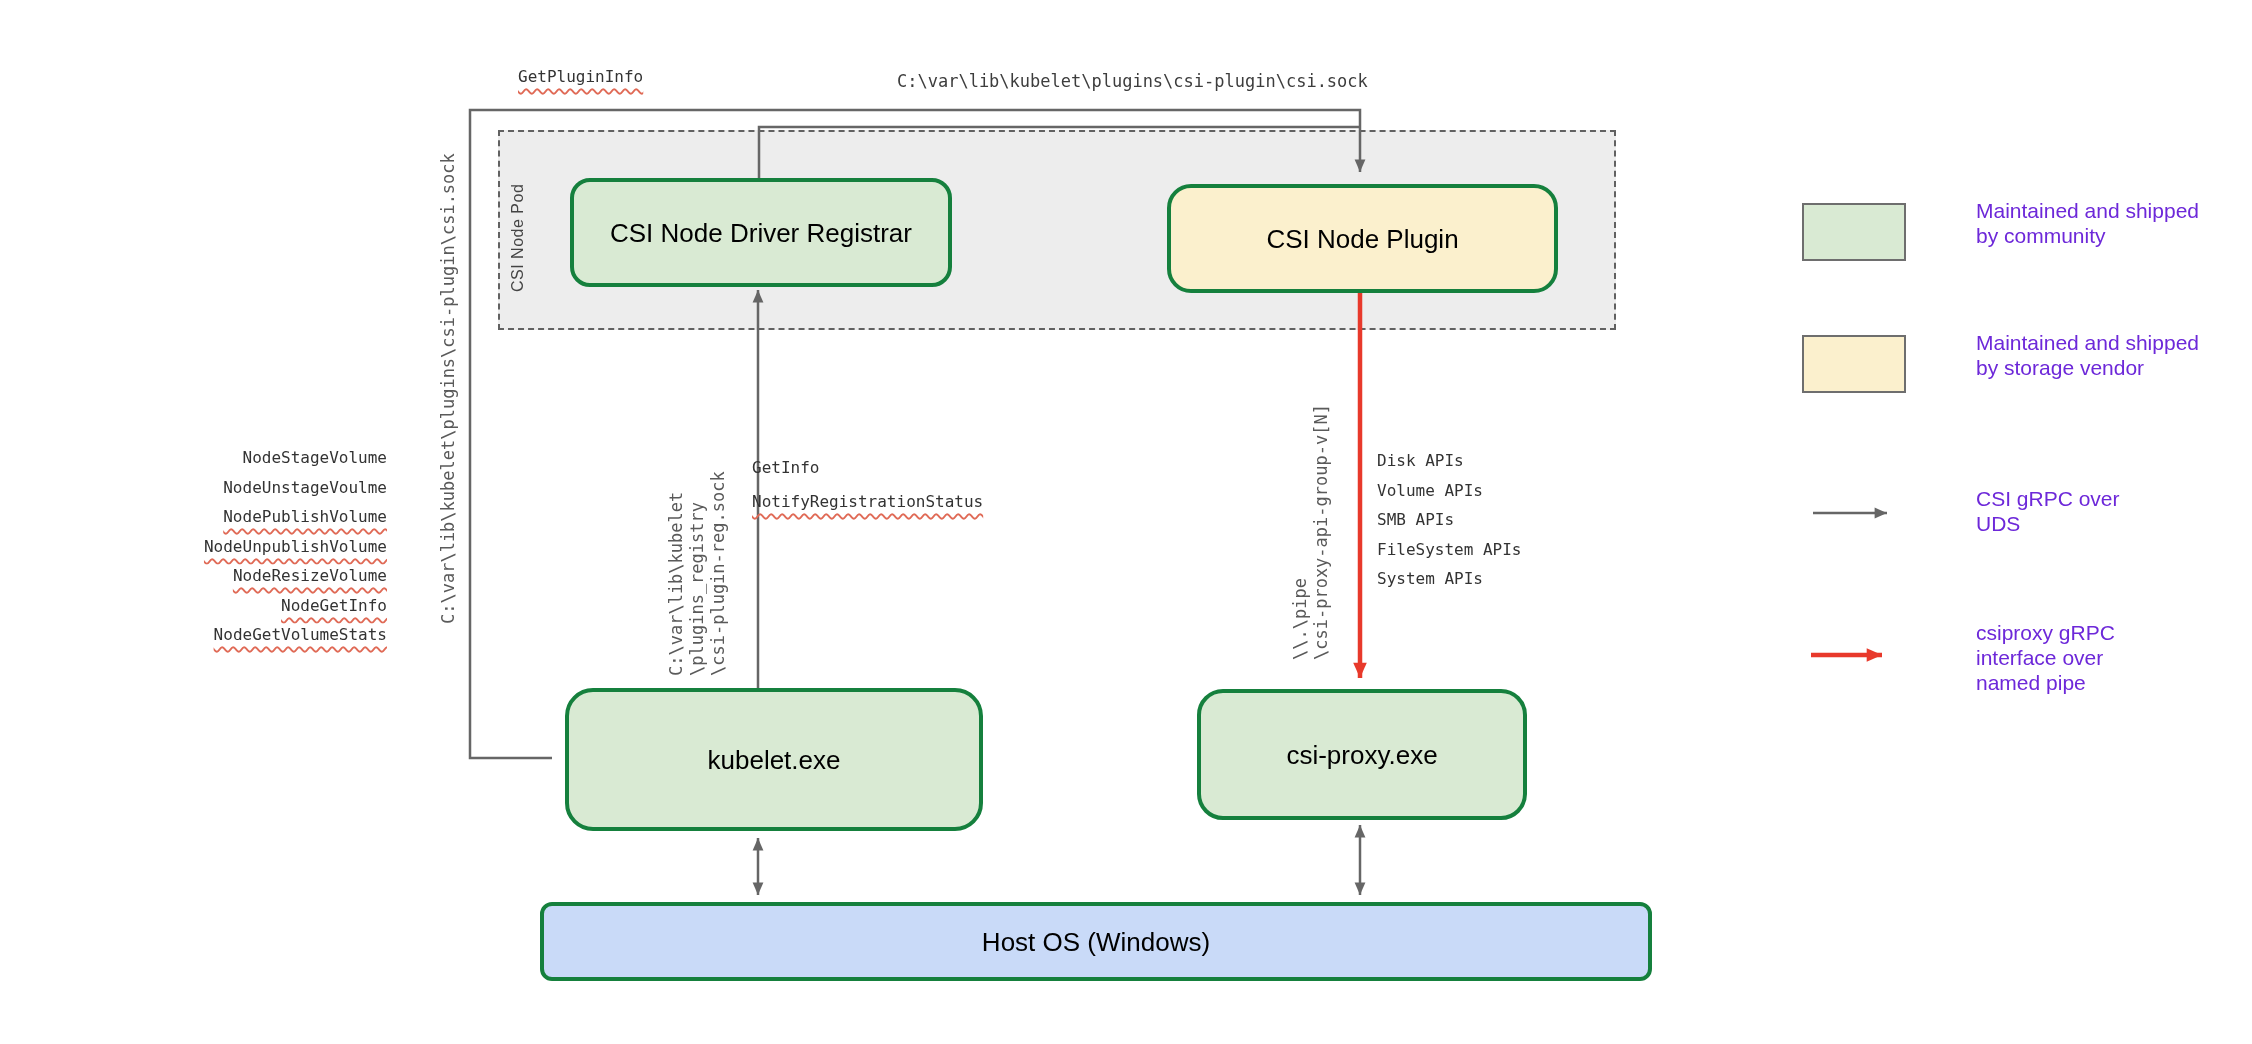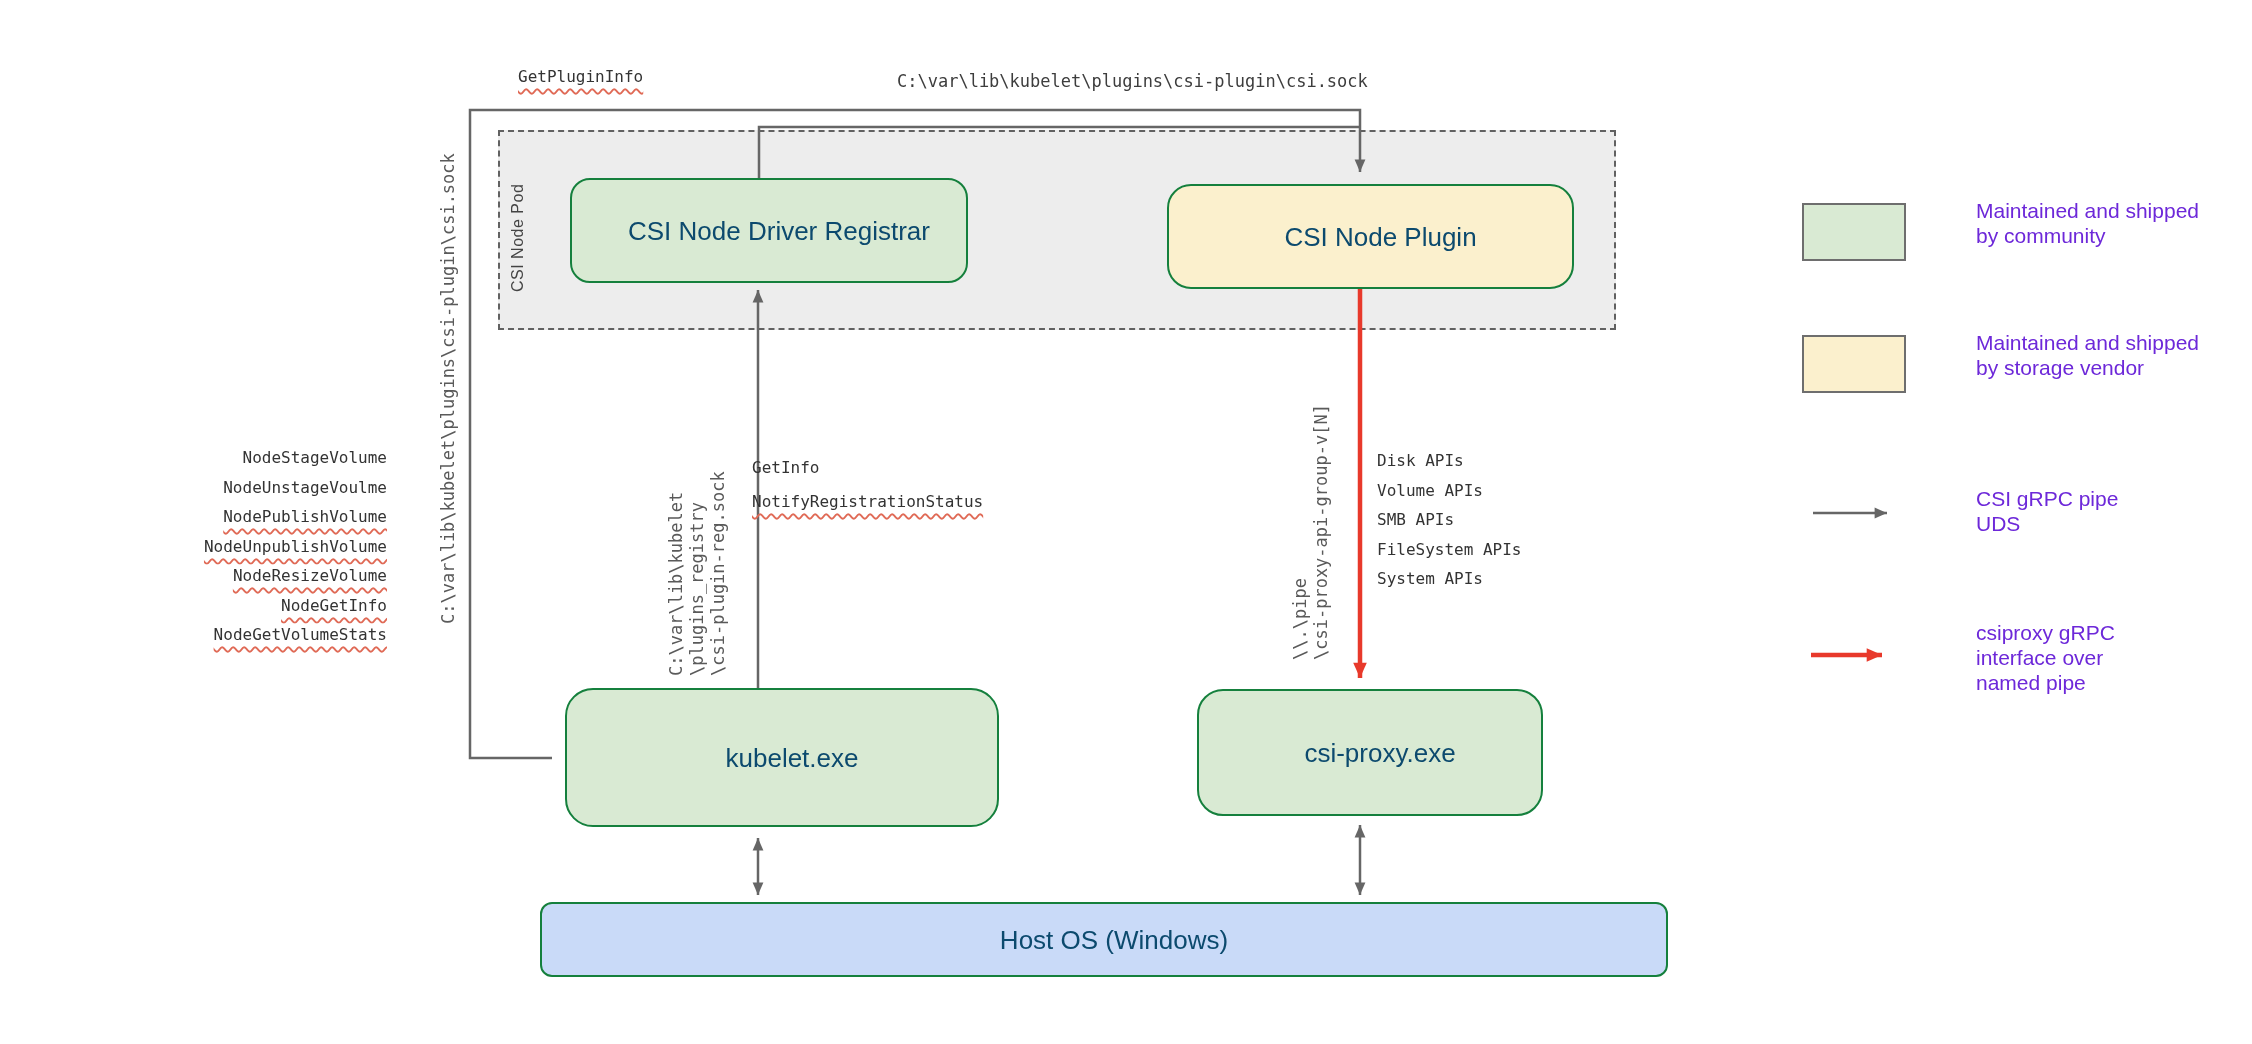--- a/index.html
+++ b/index.html
@@ -5,21 +5,21 @@
   html,body{margin:0;padding:0;background:#ffffff;}
   .canvas{position:relative;width:2252px;height:1044px;background:#fff;overflow:hidden;
           font-family:"Liberation Sans",sans-serif;}
   .abs{position:absolute;}
   svg.edges{position:absolute;left:0;top:0;z-index:2;}
 
   
   .pod{left:498px;top:130px;width:1114px;height:196px;background:#ededed;
        border:2px dashed #616161;z-index:1;}
   .nodebox{z-index:3;display:flex;align-items:center;justify-content:center;text-align:center;
-           border:2px solid #15803d;font-size:26px;color:#0c4a6e;line-height:34px;padding-left:20px;}
+           border:4px solid #15803d;font-size:26px;color:#000000;line-height:34px;}
   .green{background:#d9ead3;}
   .yellow{background:#fbf0cd;}
   .blue{background:#c9daf8;}
   .registrar{left:570px;top:178px;width:374px;height:101px;border-radius:20px;}
   .plugin{left:1167px;top:184px;width:383px;height:101px;border-radius:24px;}
   .kubelet{left:552px;top:688px;width:410px;height:135px;border-radius:28px;margin-left:13px;}
   .csiproxy{left:1197px;top:689px;width:322px;height:123px;border-radius:26px;}
   .hostos{left:540px;top:902px;width:1104px;height:71px;border-radius:12px;}
 
   
@@ -135,21 +135,21 @@
     <div>by community</div>
   </div>
 
   <div class="abs swatch yellow" style="left:1802px;top:335px;"></div>
   <div class="abs legendtext" style="left:1928px;top:330px;">
     <div>Maintained and shipped</div>
     <div>by storage vendor</div>
   </div>
 
   <div class="abs legendtext" style="left:1928px;top:486px;">
-    <div>CSI gRPC pipe</div>
+    <div>CSI gRPC over</div>
     <div>UDS</div>
   </div>
 
   <div class="abs legendtext" style="left:1928px;top:620px;">
     <div>csiproxy gRPC</div>
     <div>interface over</div>
     <div>named pipe</div>
   </div>
 
 </div>

